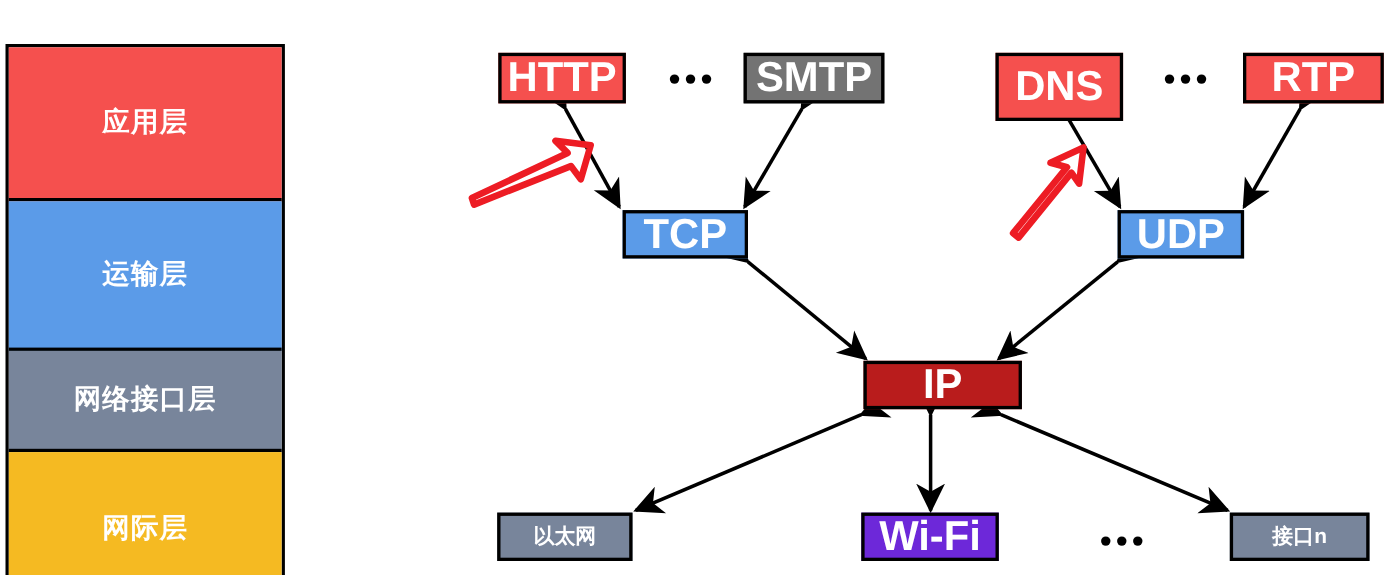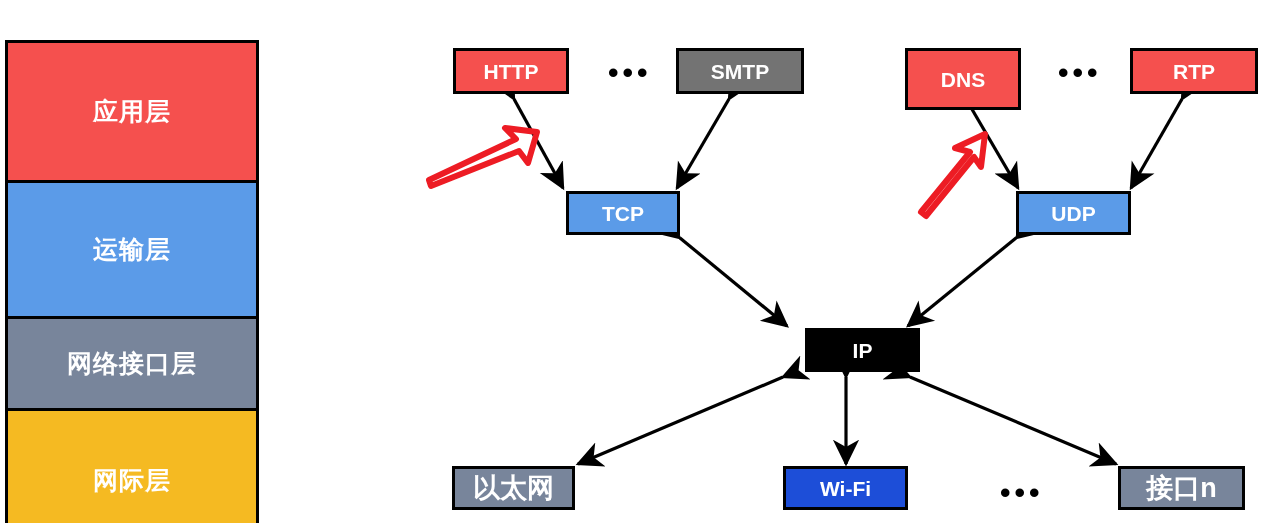--- a/index.html
+++ b/index.html
@@ -55,25 +55,25 @@
     position: absolute;
     box-sizing: border-box;
     border: 3px solid #000000;
     display: flex;
     align-items: center;
     justify-content: center;
   }
   .pbox span {
     color: #ffffff;
     font-weight: bold;
-    font-size: 21px;
+    font-size: 38px;
     line-height: 1;
     white-space: nowrap;
   }
-  .pbox.cn span { font-size: 27px; }
+  .pbox.cn span { font-size: 19px; }
 
   
   .ellipsis {
     position: absolute;
     color: #000000;
     font-weight: bold;
     font-size: 30px;
     line-height: 1;
     letter-spacing: 4px;
     white-space: nowrap;
@@ -162,29 +162,29 @@
   </div>
 
   <div class="pbox" style="left:566px;top:191px;width:114px;height:44px;background:#5B9BE8;text-align:right;">
     <span>TCP</span>
   </div>
 
   <div class="pbox" style="left:1016px;top:191px;width:115px;height:44px;background:#5B9BE8;text-align:right;">
     <span>UDP</span>
   </div>
 
-  <div class="pbox" style="left:785px;top:328px;width:115px;height:44px;background:#000000;margin-left:20px;">
+  <div class="pbox" style="left:785px;top:328px;width:144px;height:44px;background:#b91c1c;">
     <span>IP</span>
   </div>
 
   <div class="pbox cn" style="left:452px;top:466px;width:123px;height:44px;background:#78859B;">
     <span>以太网</span>
   </div>
 
-  <div class="pbox" style="left:783px;top:466px;width:125px;height:44px;background:#1d4ed8;">
+  <div class="pbox" style="left:783px;top:466px;width:125px;height:44px;background:#6d28d9;">
     <span>Wi-Fi</span>
   </div>
 
   <div class="ellipsis" style="left:1000px;top:478px;">
     <span>•••</span>
   </div>
 
   <div class="pbox cn" style="left:1118px;top:466px;width:127px;height:44px;background:#78859B;">
     <span>接口n</span>
   </div>

